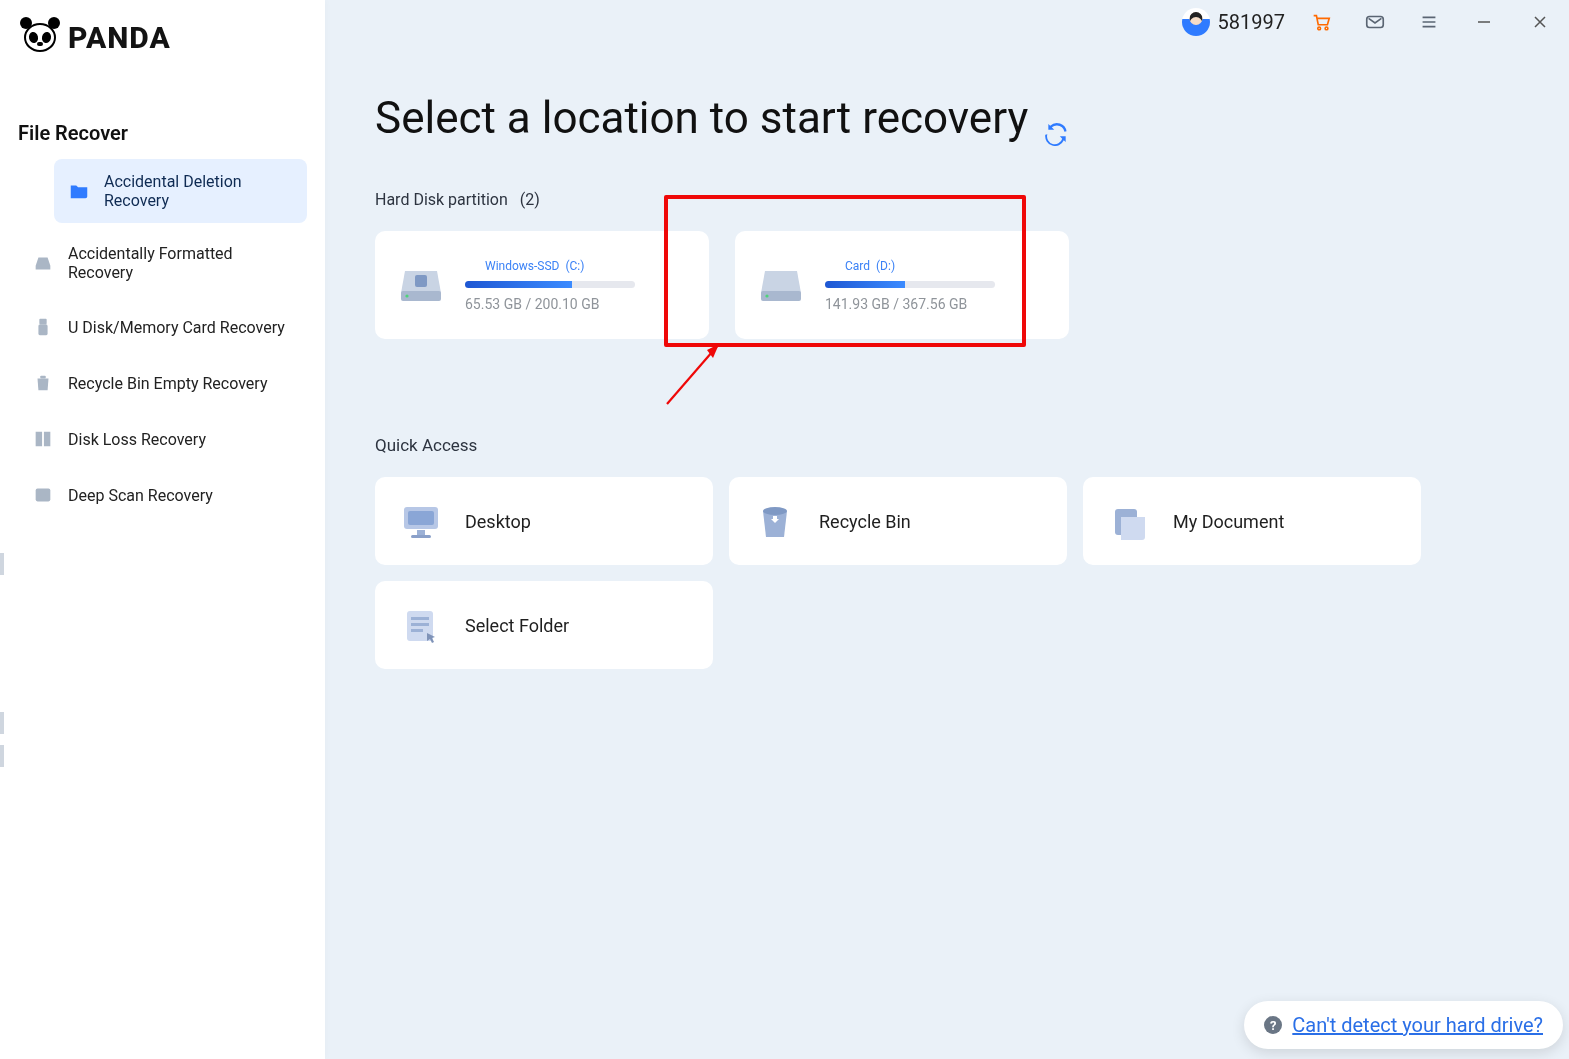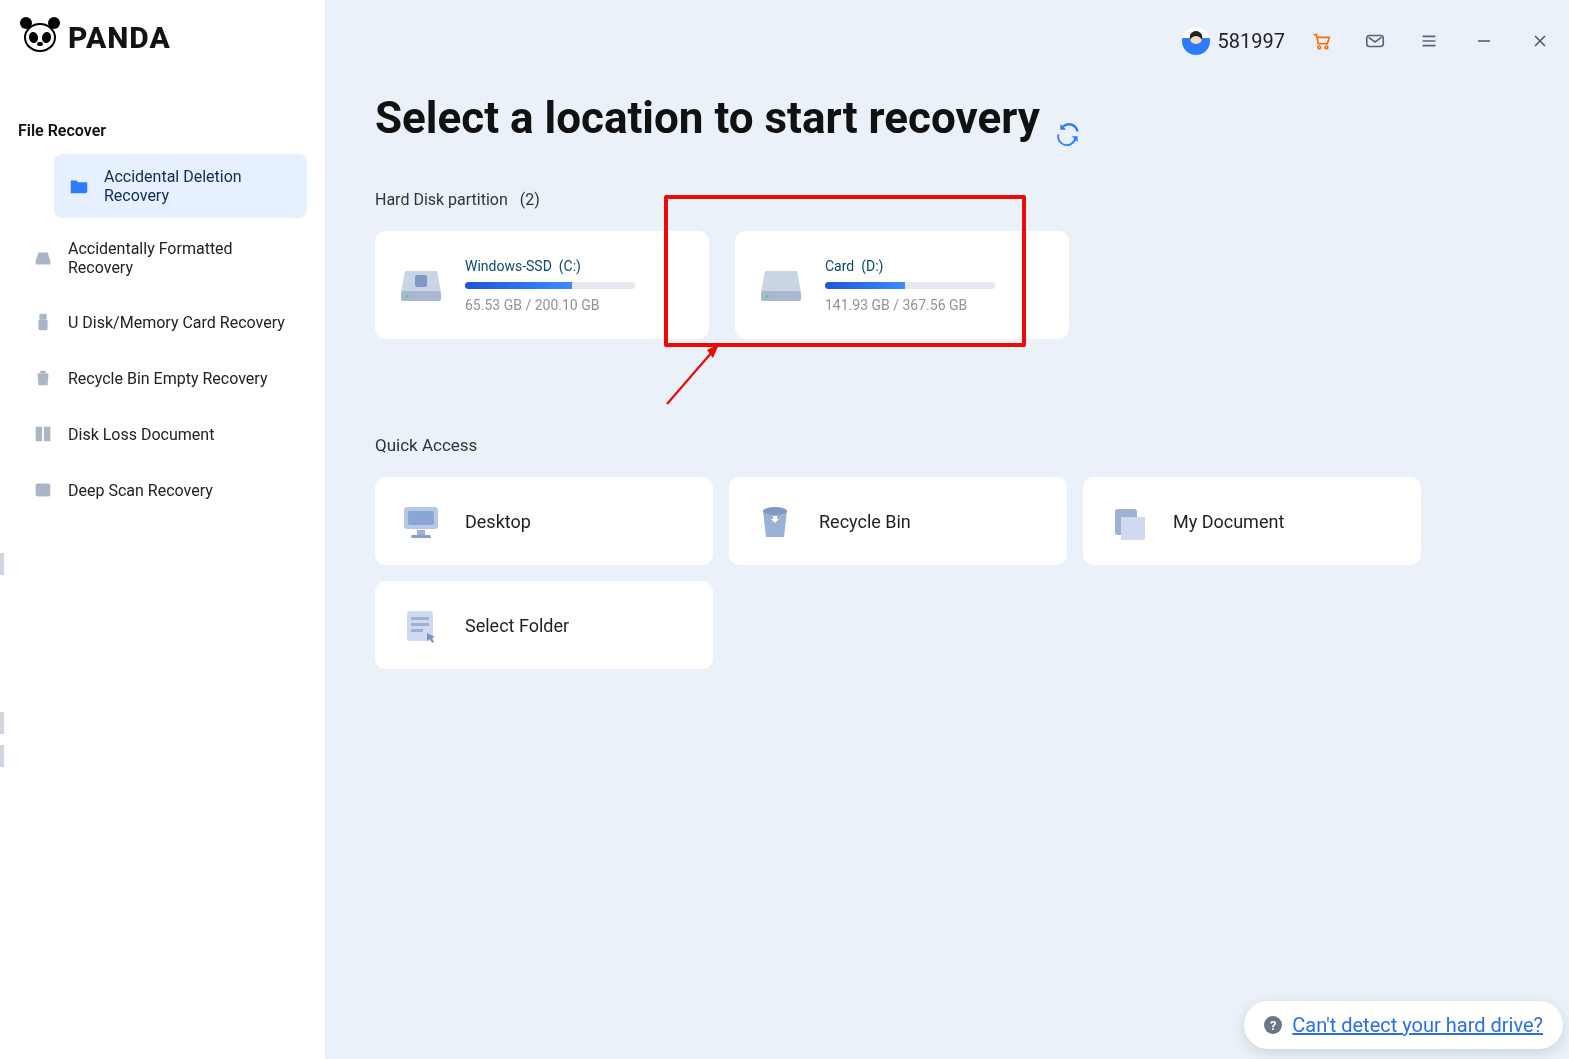--- a/index.html
+++ b/index.html
@@ -35,70 +35,70 @@
   .panda{
     width:36px;height:32px;position:relative;display:inline-block;
   }
   .panda .ear{position:absolute;width:12px;height:12px;background:#000;border-radius:50%;top:-3px;}
   .panda .ear.l{left:-2px;} .panda .ear.r{right:-2px;}
   .panda .head{position:absolute;inset:3px 2px 0 2px;background:#fff;border:2px solid #000;border-radius:50%;}
   .panda .eye{position:absolute;width:9px;height:11px;background:#000;border-radius:50%;top:12px;transform:rotate(-12deg);}
   .panda .eye.l{left:7px;} .panda .eye.r{right:7px;transform:rotate(12deg);}
   .panda .nose{position:absolute;width:6px;height:4px;background:#000;border-radius:3px;left:50%;top:22px;transform:translateX(-50%);}
 
-  .section-title{font-size:16px;font-weight:600;padding:60px 18px 14px 18px;color:#111;}
+  .section-title{font-size:20px;font-weight:600;padding:60px 18px 14px 18px;color:#111;}
   .nav{display:flex;flex-direction:column;gap:8px;padding:0 18px;}
   .nav-item{
     display:flex;align-items:center;gap:14px;
     padding:13px 14px;border-radius:8px;
     font-size:16px;color:#222;cursor:pointer;
   }
   .nav-item.active{background:var(--blue-light);color:#0f2b53;margin-left:36px;}
   .nav-icon{width:22px;height:22px;flex:0 0 22px;display:flex;align-items:center;justify-content:center;}
   .nav-icon svg{width:22px;height:22px;}
   .nav-item:not(.active) .nav-icon svg *{fill:#aab6c5;}
   .nav-item.active .nav-icon svg *{fill:#2f7bff;}
 
   
   .topbar{
-    position:absolute;top:23px;right:10px;display:flex;align-items:center;gap:18px;
+    position:absolute;top:4px;right:10px;display:flex;align-items:center;gap:18px;
   }
   .user{display:flex;align-items:center;gap:8px;font-size:20px;color:#222;}
   .avatar{width:28px;height:28px;border-radius:50%;background:linear-gradient(#fff 38%,#2f7bff 38%);position:relative;display:inline-block;}
   .avatar::before{content:"";position:absolute;left:50%;top:4px;transform:translateX(-50%);width:13px;height:13px;border-radius:50%;background:#f6dcc6;box-shadow:inset 0 5px 0 #222;}
 
   .iconbtn{width:36px;height:36px;display:flex;align-items:center;justify-content:center;border-radius:6px;cursor:pointer;color:#3a4350;}
   .iconbtn svg{width:22px;height:22px;stroke:#5a6573;fill:none;stroke-width:1.8;}
   .cart svg *{stroke:var(--orange);}
   .winbtn{width:38px;height:30px;display:flex;align-items:center;justify-content:center;cursor:pointer;color:#555;}
   .winbtn svg{width:14px;height:14px;stroke:#555;fill:none;stroke-width:1.5;}
 
   
   .main{position:absolute;left:375px;top:92px;right:40px;}
-  .page-title{font-size:44px;font-weight:700;color:#111;display:flex;align-items:center;gap:16px;}
+  .page-title{font-size:44px;font-weight:400;color:#111;display:flex;align-items:center;gap:16px;}
   .refresh{width:26px;height:26px;display:inline-block;cursor:pointer;}
   .refresh svg{width:26px;height:26px;fill:#2f7bff;}
 
   .sub{font-size:16px;color:#2d3440;margin-top:46px;}
 
   .partitions{display:flex;gap:26px;margin-top:22px;}
   .part-card{
     width:290px;height:108px;background:var(--card);border-radius:10px;
     display:flex;align-items:center;gap:20px;padding:0 22px;cursor:pointer;
   }
   .highlight-box{
     position:absolute;border:4px solid #ef0808;border-radius:2px;pointer-events:none;
   }
   .arrow{position:absolute;pointer-events:none;}
   .arrow line{stroke:#ef0808;stroke-width:2.2;}
   .arrow polygon{fill:#ef0808;}
 
   .drive-icon{width:48px;height:48px;flex:0 0 48px;}
   .part-info{display:flex;flex-direction:column;gap:8px;flex:1;}
-  .part-name{font-size:14px;color:#0c4a6e;}
+  .part-name{font-size:12px;color:#3b82f6;margin-left:20px;}
   .part-bar{height:7px;width:170px;background:#e6e8ee;border-radius:4px;overflow:hidden;}
   .part-bar>span{display:block;height:100%;background:linear-gradient(90deg,#1e57d3,#3b8bff);}
   .part-size{font-size:14px;color:var(--muted);}
 
   .quick-title{font-size:17px;color:#2d3440;margin-top:96px;}
   .quick-grid{display:flex;gap:16px;flex-wrap:wrap;margin-top:22px;}
   .qcard{
     width:290px;height:88px;background:var(--card);border-radius:10px;
     display:flex;align-items:center;gap:22px;padding:0 24px;cursor:pointer;
   }
@@ -170,21 +170,21 @@
           </svg>
       </span>
       <span>Recycle Bin Empty Recovery</span>
     </div>
     <div class="nav-item">
       <span class="nav-icon">
         <svg viewBox="0 0 24 24">
             <path d="M4 4h7v16H4zM13 4h7v16h-7z"></path>
           </svg>
       </span>
-      <span>Disk Loss Document</span>
+      <span>Disk Loss Recovery</span>
     </div>
     <div class="nav-item">
       <span class="nav-icon">
         <svg viewBox="0 0 24 24">
             <rect x="4" y="5" width="16" height="14" rx="2"></rect>
             <circle cx="12" cy="12" r="3"></circle>
           </svg>
       </span>
       <span>Deep Scan Recovery</span>
     </div>

